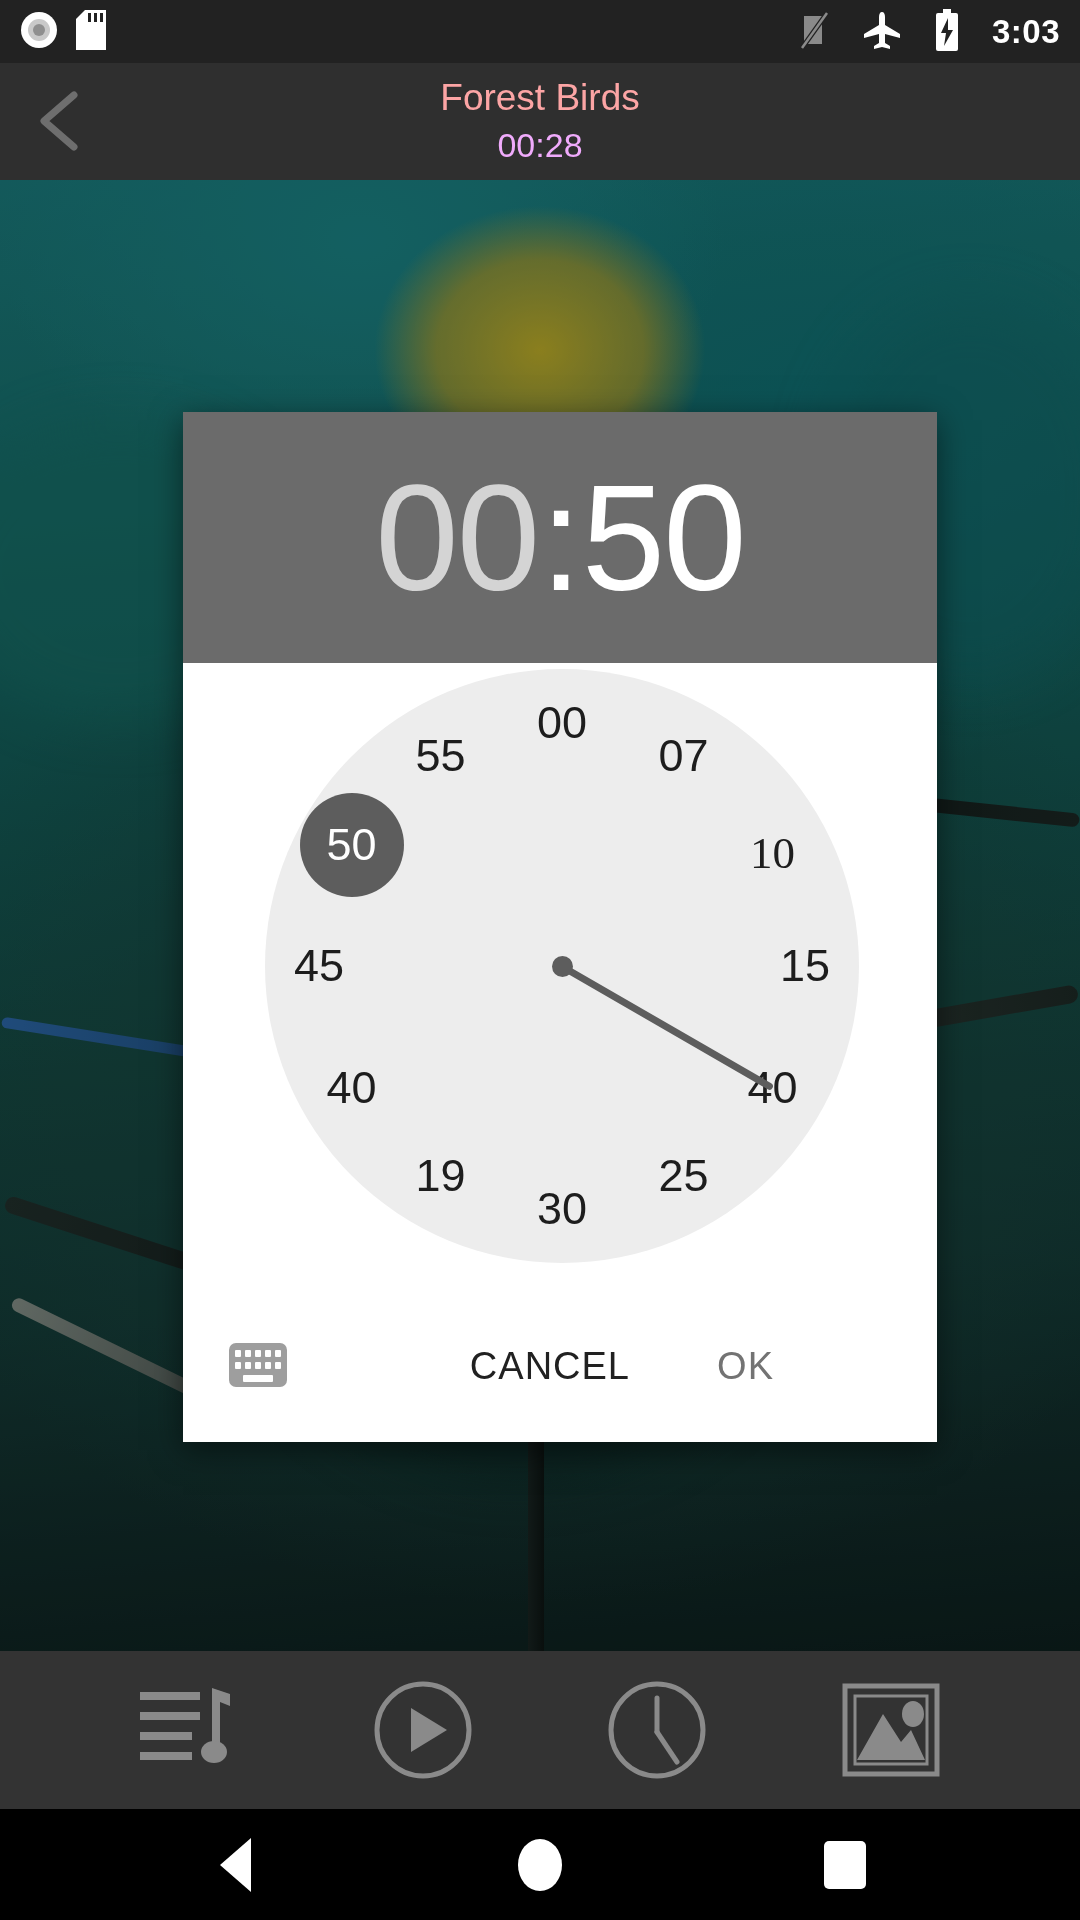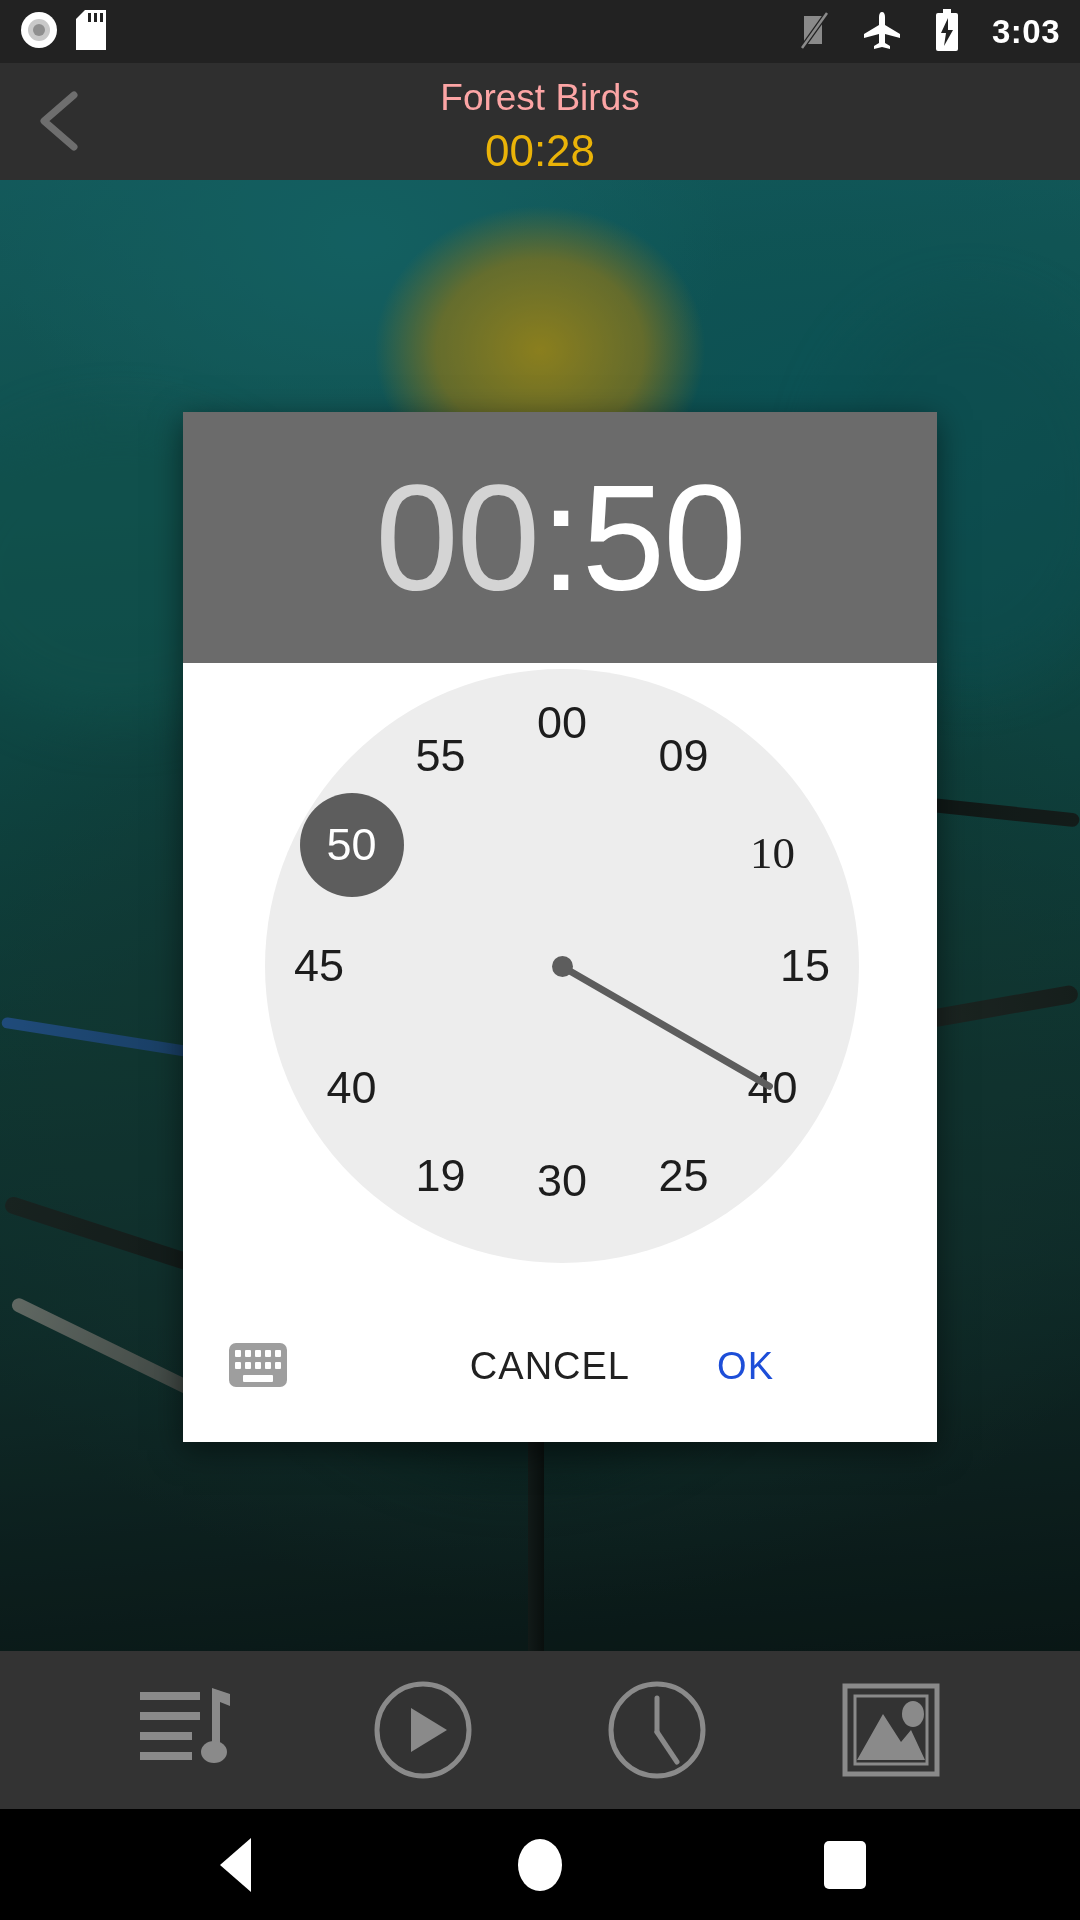--- a/index.html
+++ b/index.html
@@ -55,21 +55,21 @@
     position:absolute; left:0; top:63px; width:1080px; height:117px;
     background:#2f2f2f;
   }
   #backbtn { position:absolute; left:22px; top:18px; width:80px; height:80px; }
   #apptitle {
     position:absolute; left:0; top:14px; width:1080px; text-align:center;
     color:#fca5a5; font-size:37px;
   }
   #appsub {
     position:absolute; left:0; top:63px; width:1080px; text-align:center;
-    color:#eab308; font-size:44px;
+    color:#f0abfc; font-size:34px;
   }
 
   
   #toolbar {
     position:absolute; left:0; top:1651px; width:1080px; height:158px;
     background:#333333; display:flex; align-items:center; justify-content:center; gap:114px;
   }
   #toolbar .tb-item { width:120px; height:110px; display:flex; align-items:center; justify-content:center; }
 
   
@@ -132,21 +132,21 @@
   #kb-icon-btn { position:absolute; left:46px; top:40px; width:64px; height:56px; }
   .kb-body { width:58px;height:44px;border-radius:7px;background:#9e9e9e;position:relative; }
   .kb-key { position:absolute; background:#ffffff; width:6px; height:7px; border-radius:1px; }
   .kb-space { position:absolute; background:#ffffff; height:7px; border-radius:1px; left:14px; bottom:5px; width:30px; }
   #cancel-btn {
     position:absolute; right:188px; top:30px;
     color:#212121; font-size:38px; letter-spacing:1px; padding:12px 10px;
   }
   #ok-btn {
     position:absolute; right:44px; top:30px;
-    color:#1d4ed8; font-size:38px; letter-spacing:1px; padding:12px 10px;
+    color:#737373; font-size:38px; letter-spacing:1px; padding:12px 10px;
   }
 </style>
 </head>
 <body>
 
 <div id="photo">
   <div class="blob leafL"></div>
   <div class="blob leafR"></div>
   <div class="blob dark1"></div>
   <div class="branch" id="br-right2"></div>
@@ -221,26 +221,26 @@
     </div>
   </div>
 
   <div id="clock-area">
     <div id="clock-face"></div>
     <div id="sel-dot" style="left: 168.556px; top: 181.5px;"></div>
     <div id="hand" style="left: 136px; top: 299.5px; width: 243px; transform: rotate(210deg);"></div>
     <div id="center-dot" style="left: 379px; top: 303px;"></div>
 
   <div class="tick" style="left: 379px; top: 60px;">00</div>
-      <div class="tick" style="left: 500.5px; top: 92.5558px;">09</div>
+      <div class="tick" style="left: 500.5px; top: 92.5558px;">07</div>
       <div class="tick" style="left: 589.444px; top: 190px; font-family: Liberation Serif, serif;">10</div>
       <div class="tick" style="left: 622px; top: 303px;">15</div>
       <div class="tick" style="left: 589.444px; top: 424.5px;">40</div>
       <div class="tick" style="left: 500.5px; top: 513.444px;">25</div>
-      <div class="tick" style="left: 379px; top: 518px;">30</div>
+      <div class="tick" style="left: 379px; top: 546px;">30</div>
       <div class="tick" style="left: 257.5px; top: 513.444px;">19</div>
       <div class="tick" style="left: 168.556px; top: 424.5px;">40</div>
       <div class="tick" style="left: 136px; top: 303px;">45</div>
       <div class="tick selected" style="left: 168.556px; top: 181.5px;">50</div>
       <div class="tick" style="left: 257.5px; top: 92.5558px;">55</div>
     </div>
 
   <div id="dialog-actions">
     <div id="kb-icon-btn">
       <div class="kb-body">

